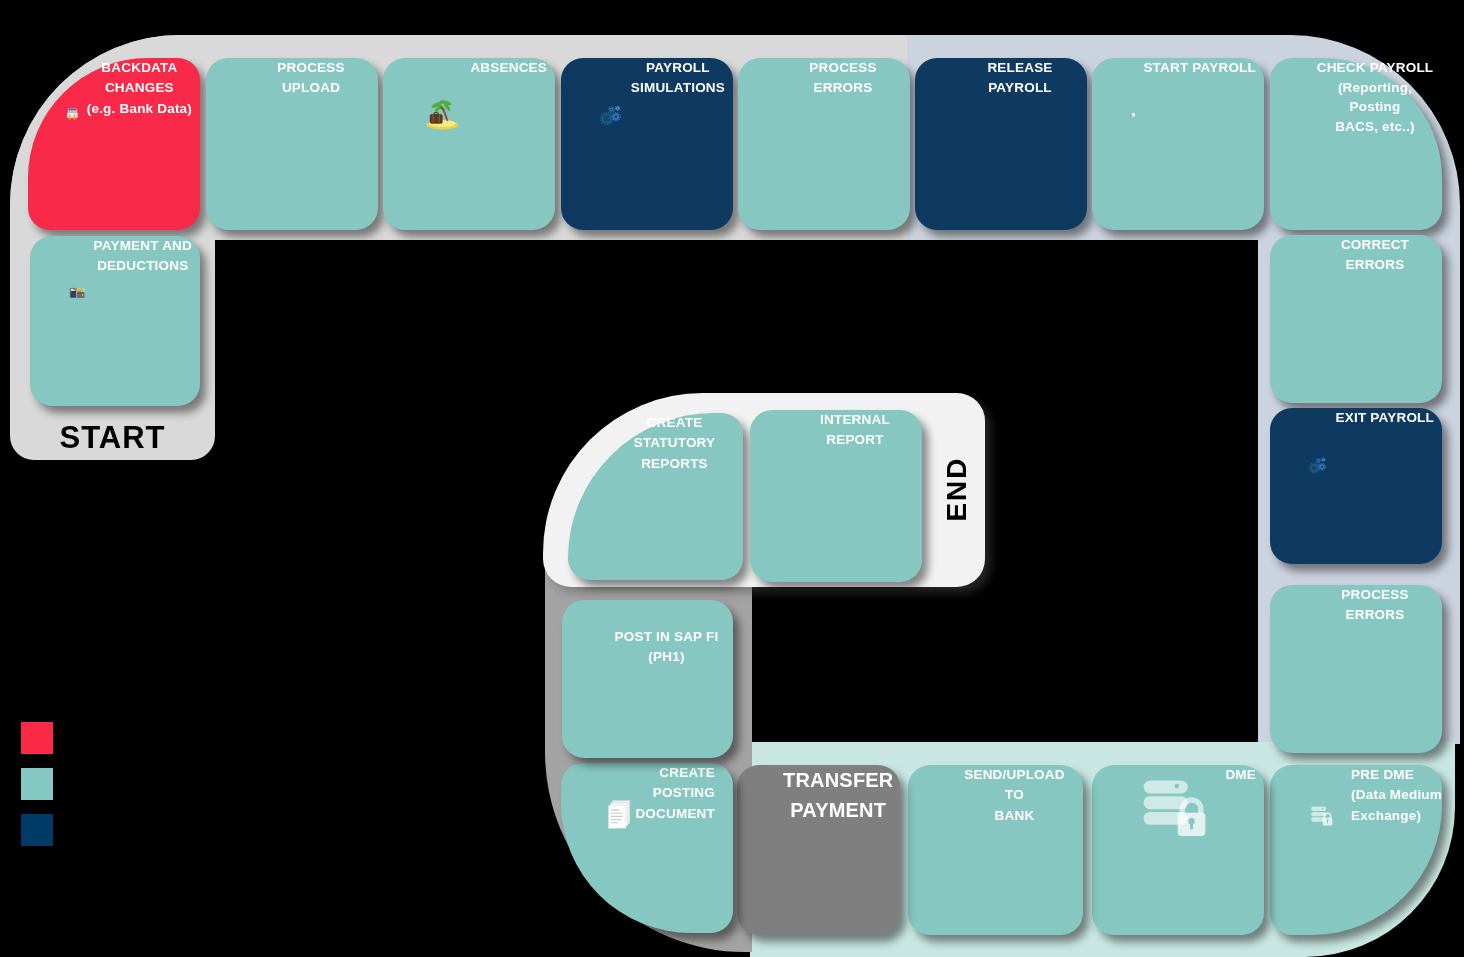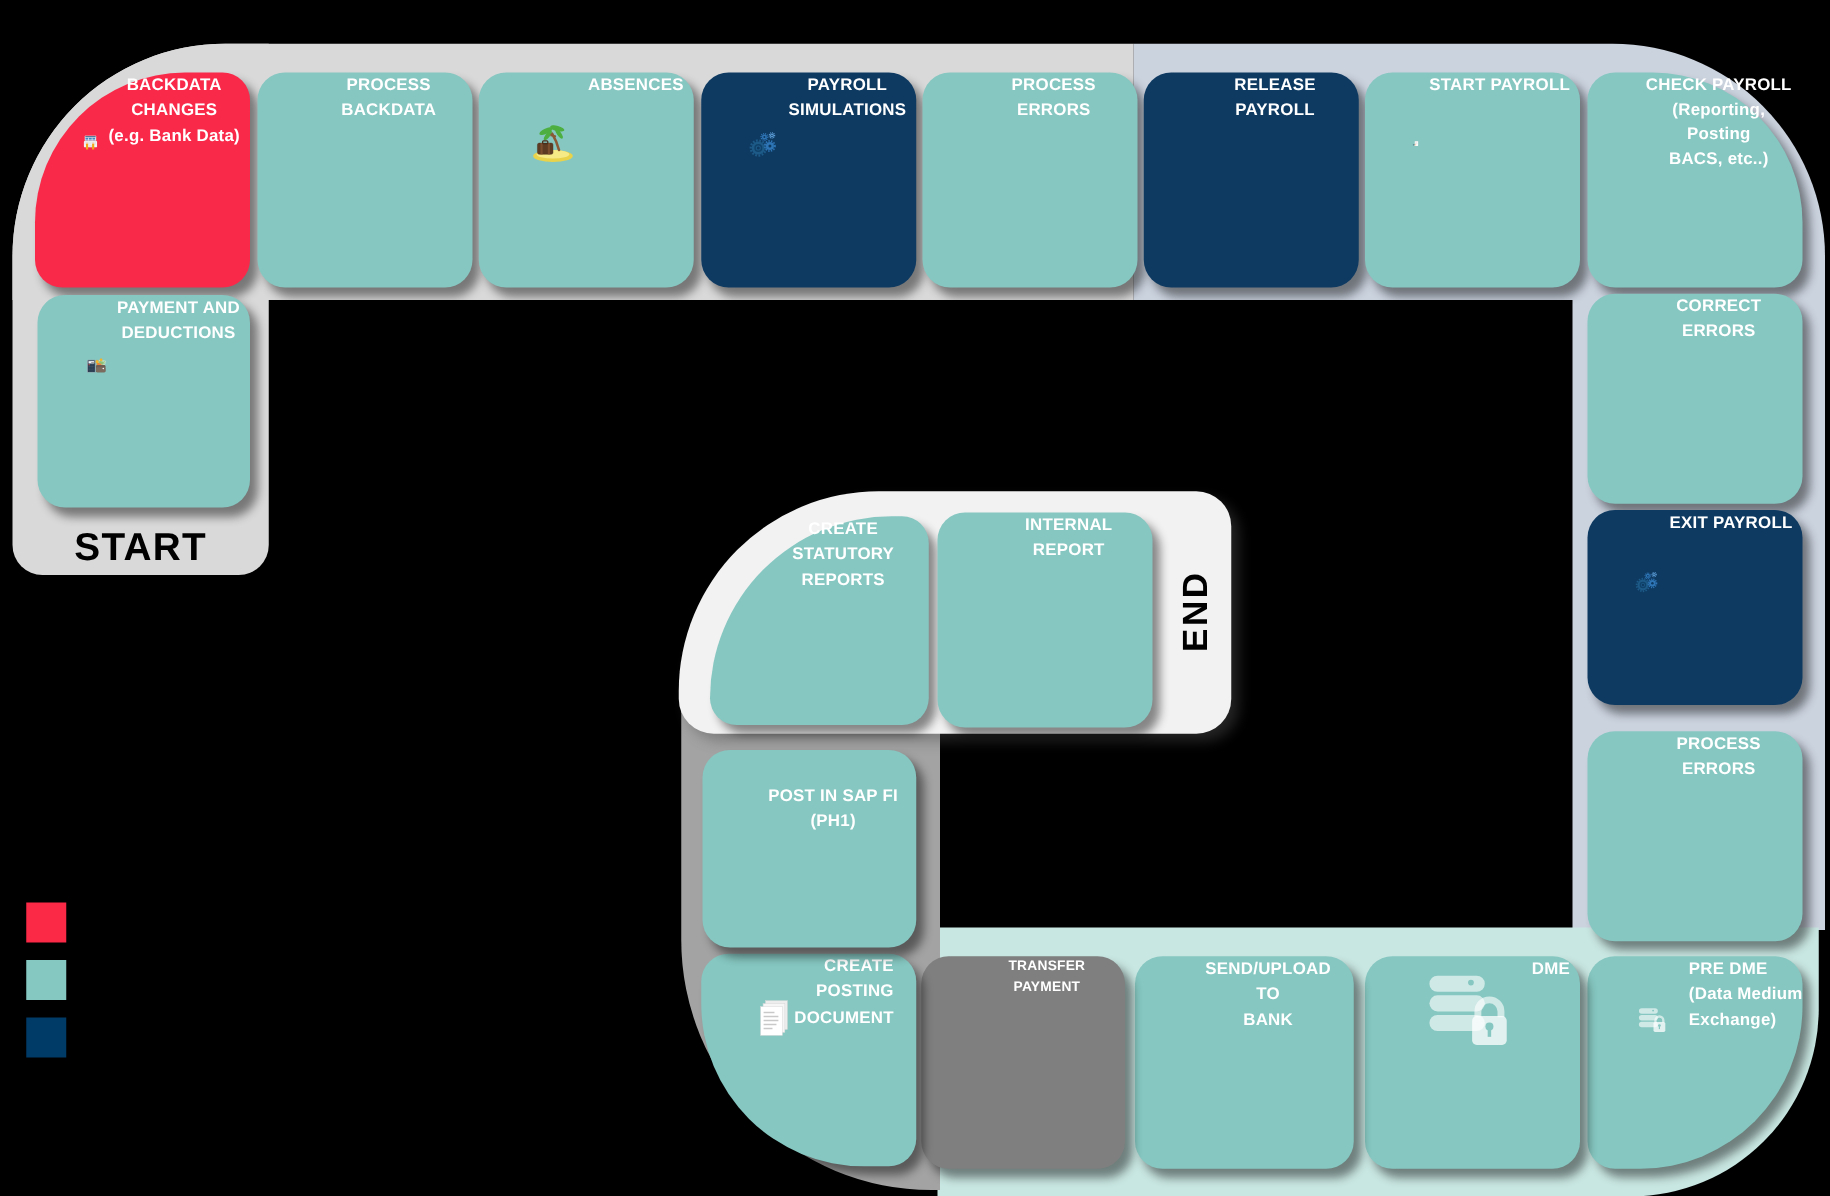--- a/index.html
+++ b/index.html
@@ -38,21 +38,21 @@
   #tile-correct-errors{left:1270px;top:235px;height:168px;}
   #tile-exit-payroll{left:1270px;top:408px;height:156px;}
   #tile-process-errors-right{left:1270px;top:585px;height:168px;}
   #tile-pre-dme{left:1270px;top:765px;height:170px;border-radius:22px 22px 130px 22px;}
   #tile-pre-dme .label{text-align:left;padding:0 0 30px 16px;}
   #tile-pre-dme .icon{padding-top:16px;}
   #tile-dme{left:1092px;top:765px;height:170px;}
   #tile-send-upload{left:908px;top:765px;width:175px;height:170px;}
   #tile-send-upload .label{padding-bottom:10px;}
   #tile-transfer{left:737px;top:765px;width:163px;height:170px;}
-  #tile-transfer .label{font-size:11px;padding-bottom:16px;}
+  #tile-transfer .label{font-size:20px;padding-bottom:16px;}
   #tile-create-posting{left:561px;top:763px;height:170px;border-radius:22px 22px 22px 130px;}
   #tile-create-posting .label{text-align:right;padding:0 18px 16px 0;}
   #tile-post-sap-fi{left:562px;top:600px;width:171px;height:158px;}
   #tile-post-sap-fi .label{padding-bottom:10px;margin-top:27px;}
   #tile-create-statutory{left:568px;top:413px;width:175px;height:167px;border-radius:150px 22px 22px 22px;}
   #tile-internal-report{left:750px;top:410px;}
   #tile-internal-report .label{}
   .start-label{position:absolute;left:10px;top:420px;width:205px;text-align:center;
                font-size:31px;font-weight:800;color:#000;letter-spacing:1px;}
   .end-wrap{position:absolute;left:927px;top:400px;width:60px;height:178px;
@@ -121,21 +121,21 @@
         <circle cx="70" cy="22" r="11" fill="#f6c79f"></circle>
         <path d="M58 18 Q70 2 84 16 L78 20 Q70 10 62 21 Z" fill="#4a3427"></path>
         <path d="M66 40 L82 34 L88 24" stroke="#f6c79f" stroke-width="7" fill="none" stroke-linecap="round" stroke-linejoin="round"></path>
         <path d="M50 62 L34 74 L24 88" stroke="#4a3b32" stroke-width="9" fill="none" stroke-linecap="round" stroke-linejoin="round"></path>
         <path d="M60 66 L68 82 L60 98" stroke="#4a3b32" stroke-width="9" fill="none" stroke-linecap="round" stroke-linejoin="round"></path>
         <path d="M22 88 L13 90" stroke="#3a2d24" stroke-width="6" stroke-linecap="round"></path>
         <path d="M60 98 L51 100" stroke="#3a2d24" stroke-width="6" stroke-linecap="round"></path>
         <path d="M55 9 l-4 -4 M60 6 l-2 -5" stroke="#cfd8dc" stroke-width="2"></path>
       </svg>
     </div>
-    <div class="label">PROCESS BACKDATA</div>
+    <div class="label">PROCESS UPLOAD</div>
   </div>
 
   <div class="tile teal" id="tile-absences">
     <div class="icon">
       <svg width="118" height="94" viewBox="0 0 120 95">
         <ellipse cx="62" cy="76" rx="46" ry="14" fill="#e9d34b"></ellipse>
         <ellipse cx="62" cy="72" rx="38" ry="10" fill="#f6ea86"></ellipse>
         <path d="M76 62 Q70 40 60 24" stroke="#8a5a36" stroke-width="6" fill="none" stroke-linecap="round"></path>
         <g fill="#4caf3f">
           <ellipse cx="46" cy="18" rx="17" ry="6" transform="rotate(-25 46 18)"></ellipse>

